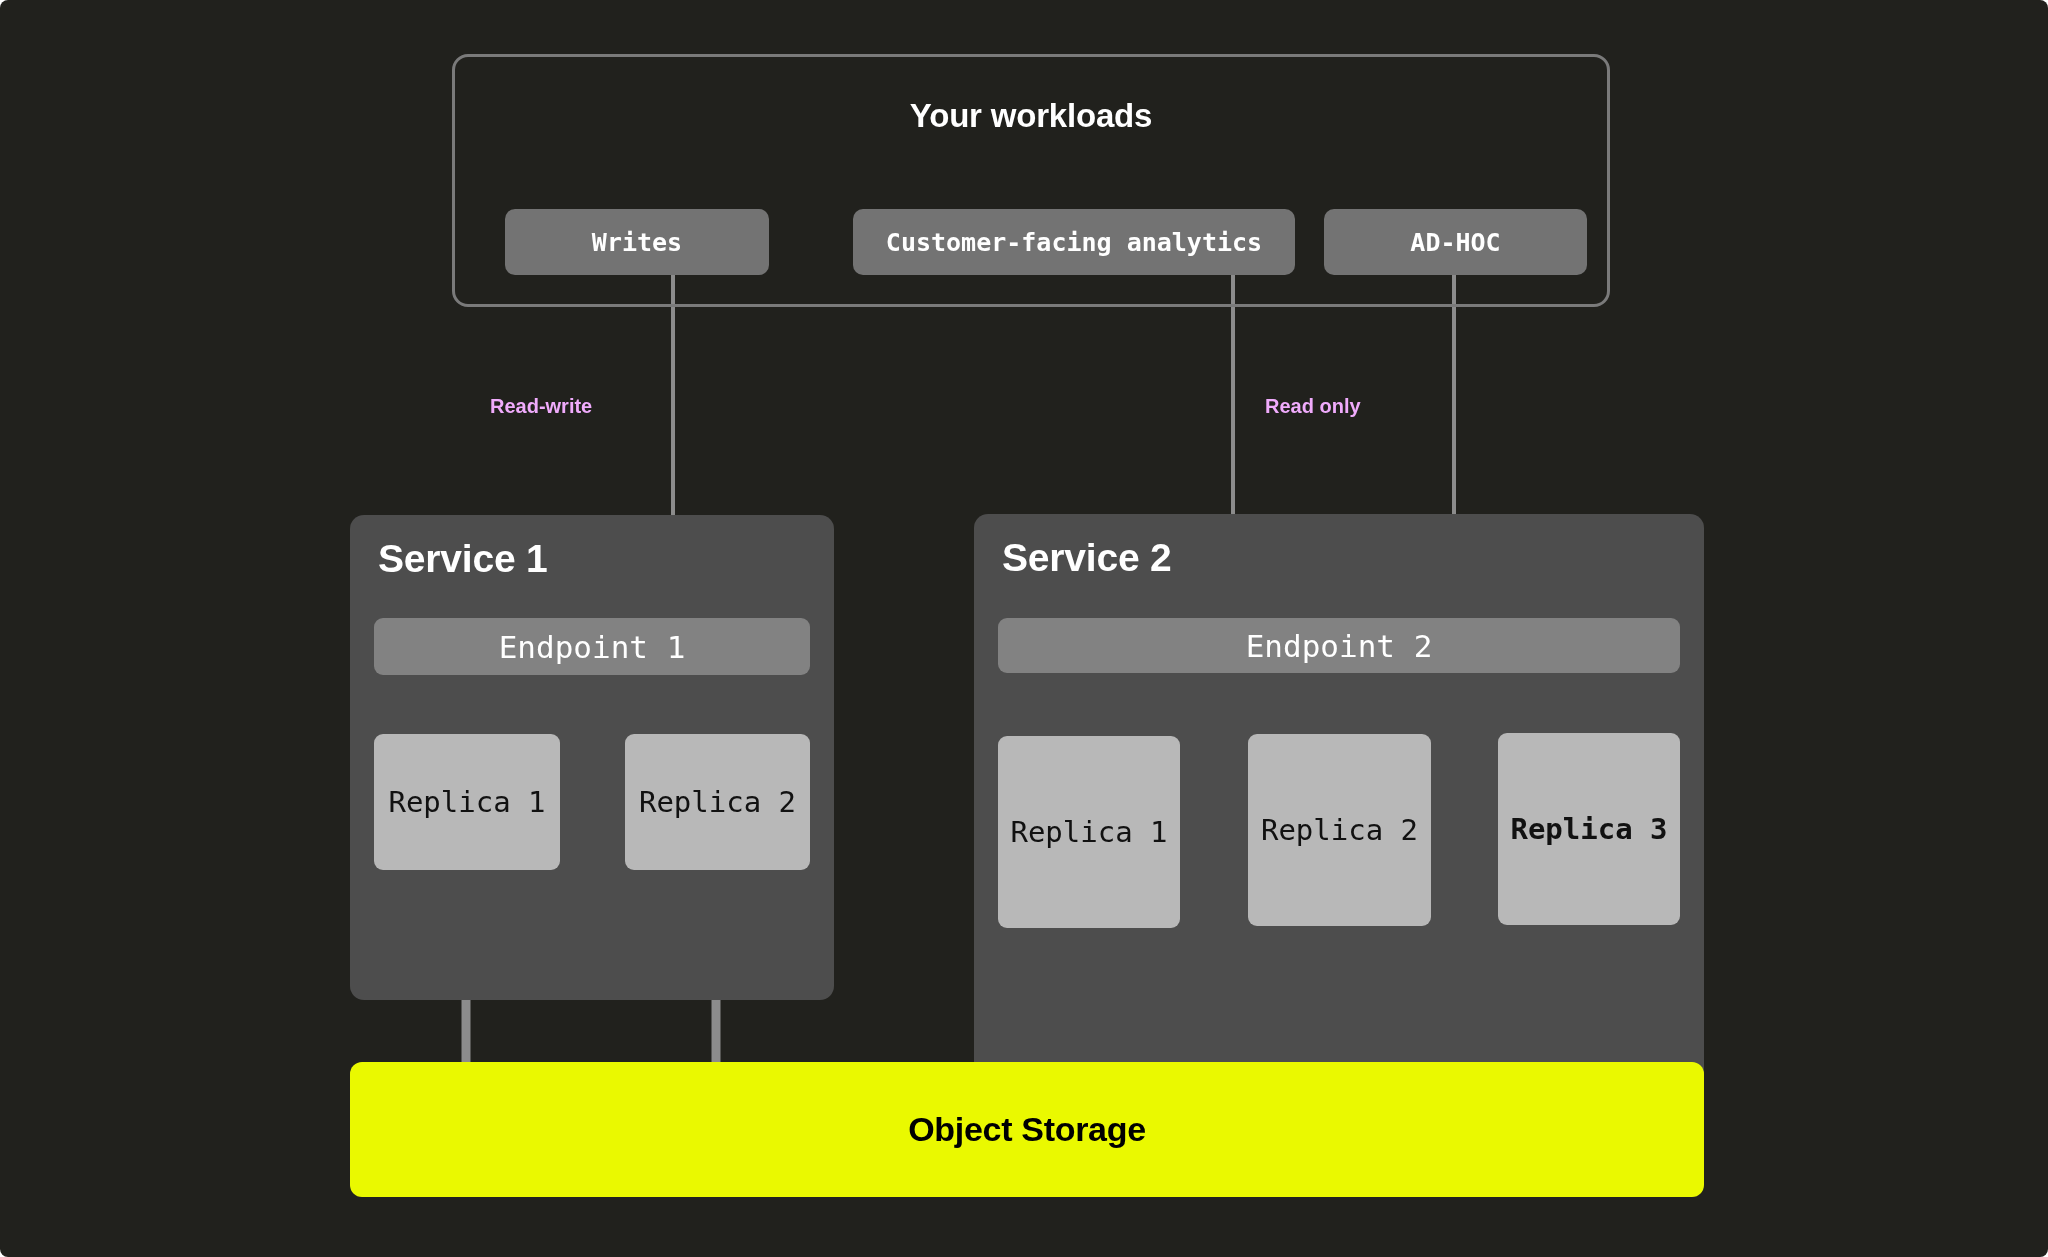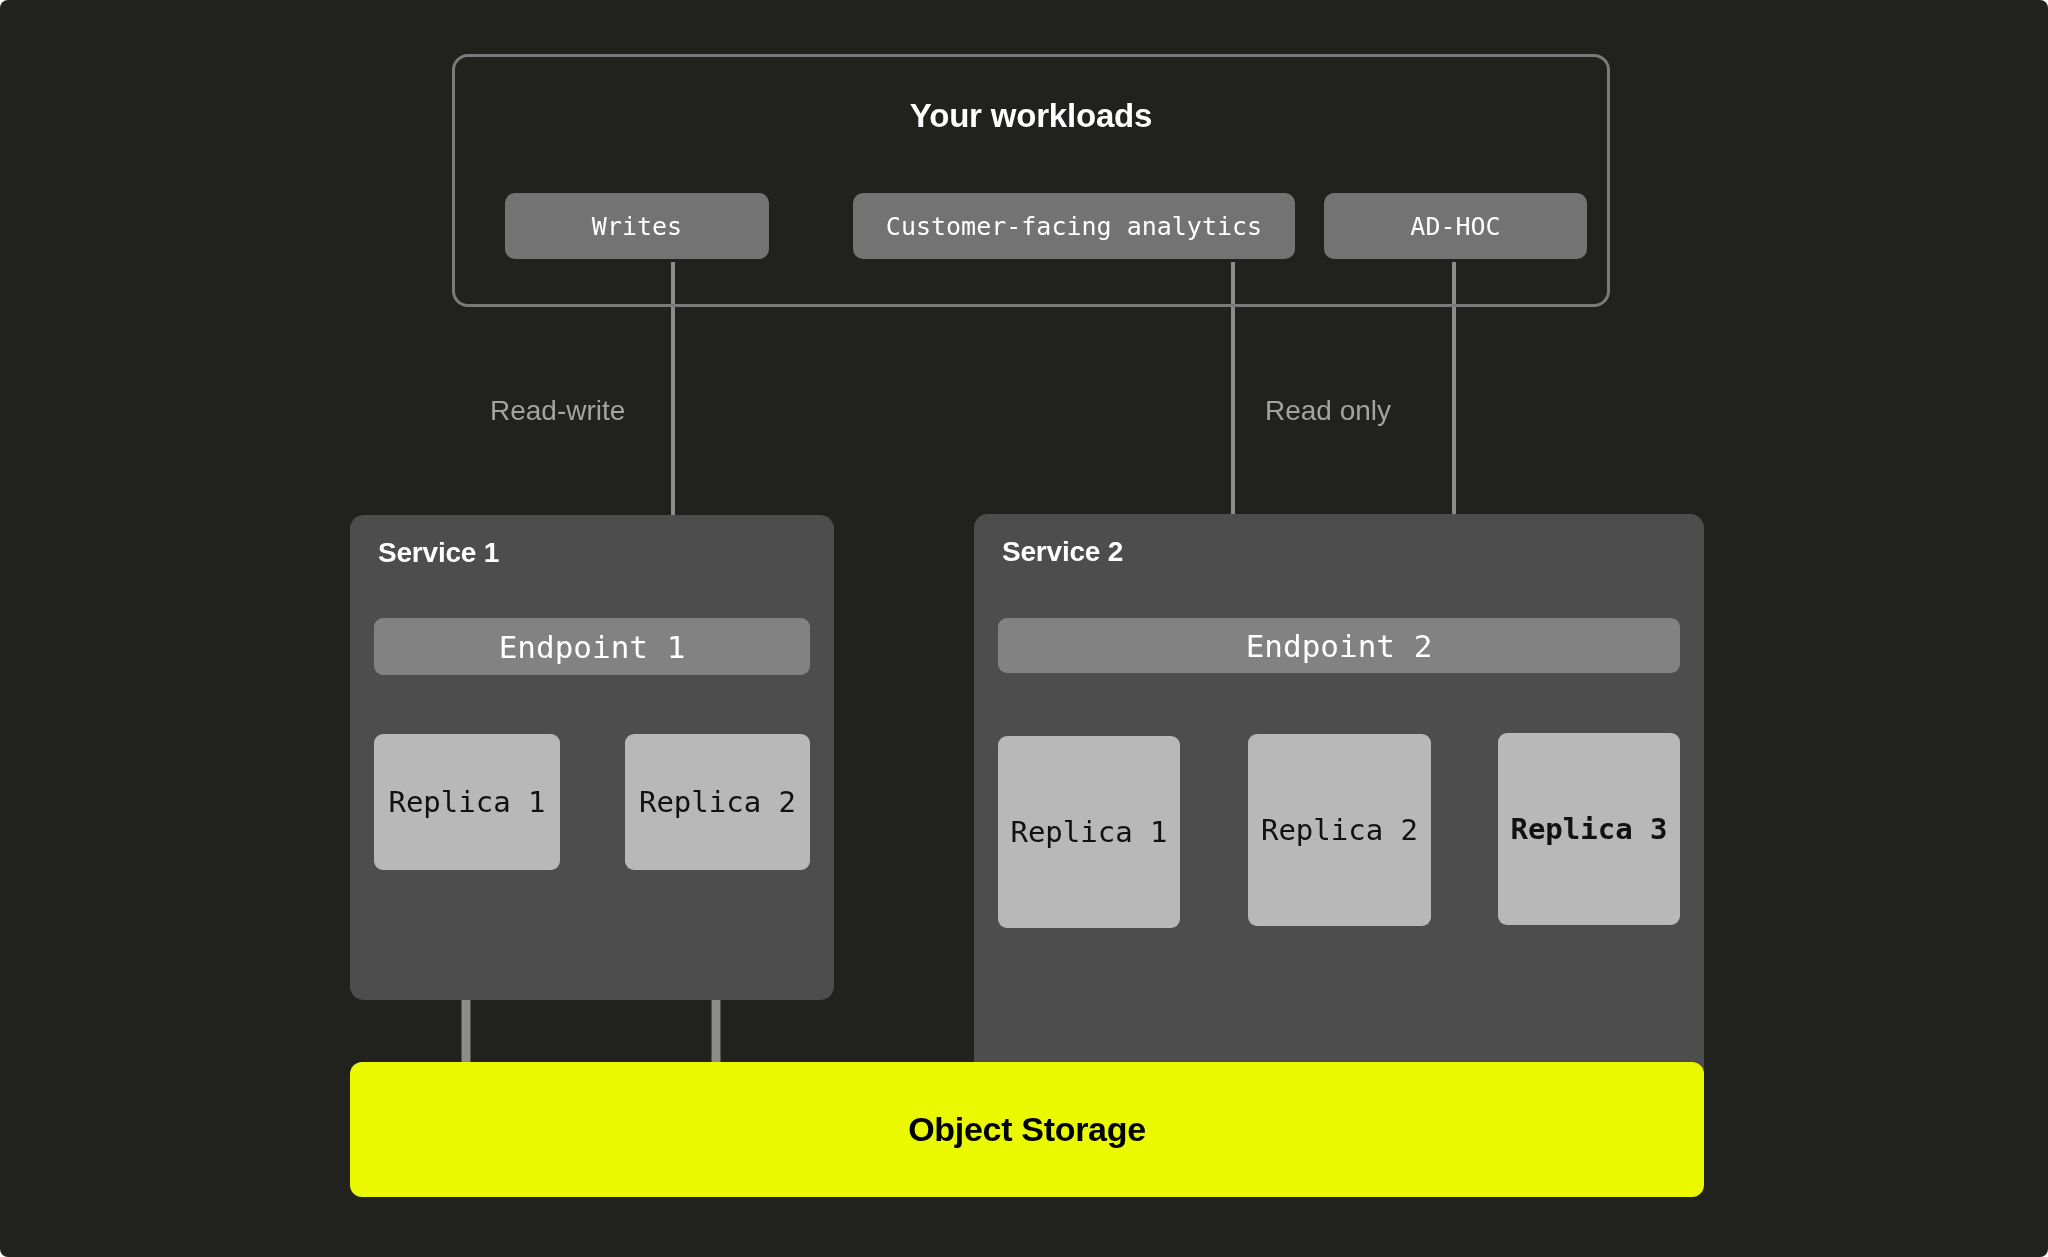--- a/index.html
+++ b/index.html
@@ -48,23 +48,24 @@
     width: 100%;
     text-align: center;
     color: #ffffff;
     font-size: 33px;
     font-weight: bold;
     letter-spacing: -0.2px;
   }
   .workload-chips {
     position: absolute;
     left: 24px;
-    top: 136px;
+    top: 152px;
     width: 1106px;
     height: 66px;
+    font-weight: bold;
   }
   .chip {
     position: absolute;
     top: 0;
     height: 66px;
     background: #737373;
     border-radius: 10px;
     color: #ffffff;
     font-family: "DejaVu Sans Mono", monospace;
     font-size: 25px;
@@ -73,44 +74,44 @@
     justify-content: center;
     box-sizing: border-box;
   }
   .chip-0 { left: 26px;  width: 264px; }
   .chip-1 { left: 374px; width: 442px; }
   .chip-2 { left: 845px; width: 263px; }
 
   
   .flow-label {
     position: absolute;
-    color: #a3a3a3;
-    font-size: 28px;
-    font-weight: normal;
+    color: #f0abfc;
+    font-size: 20px;
+    font-weight: bold;
     white-space: nowrap;
   }
   .flow-rw { left: 490px; top: 395px; }
   .flow-ro { left: 1265px; top: 395px; }
 
   
   .service {
     position: absolute;
     background: #4d4d4d;
     border-radius: 14px;
     box-sizing: border-box;
   }
   .service-1 { left: 350px; top: 515px; width: 484px; height: 485px; }
   .service-2 { left: 974px; top: 514px; width: 730px; height: 620px; }
 
   .service-title {
     position: absolute;
     left: 28px;
     top: 22px;
     color: #ffffff;
-    font-size: 28px;
+    font-size: 39px;
     font-weight: bold;
     letter-spacing: -0.2px;
   }
 
   .endpoint {
     position: absolute;
     background: #828282;
     border-radius: 9px;
     color: #ffffff;
     font-family: "DejaVu Sans Mono", monospace;

